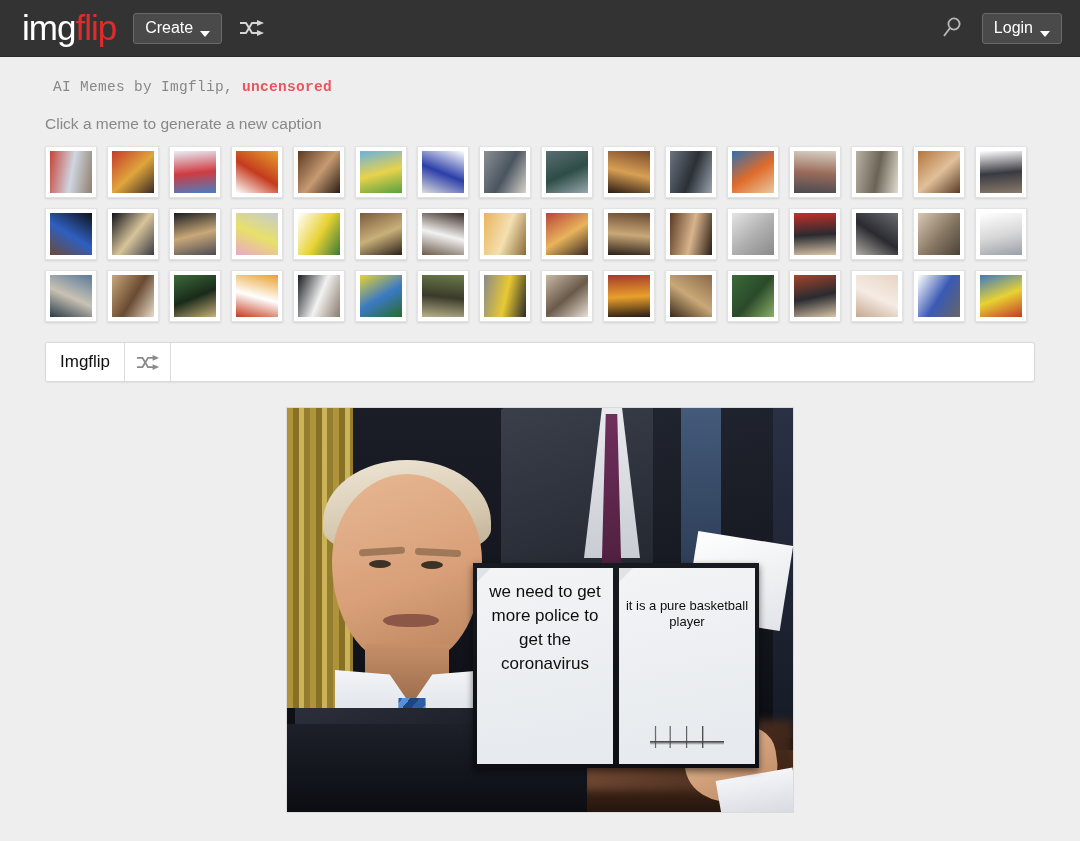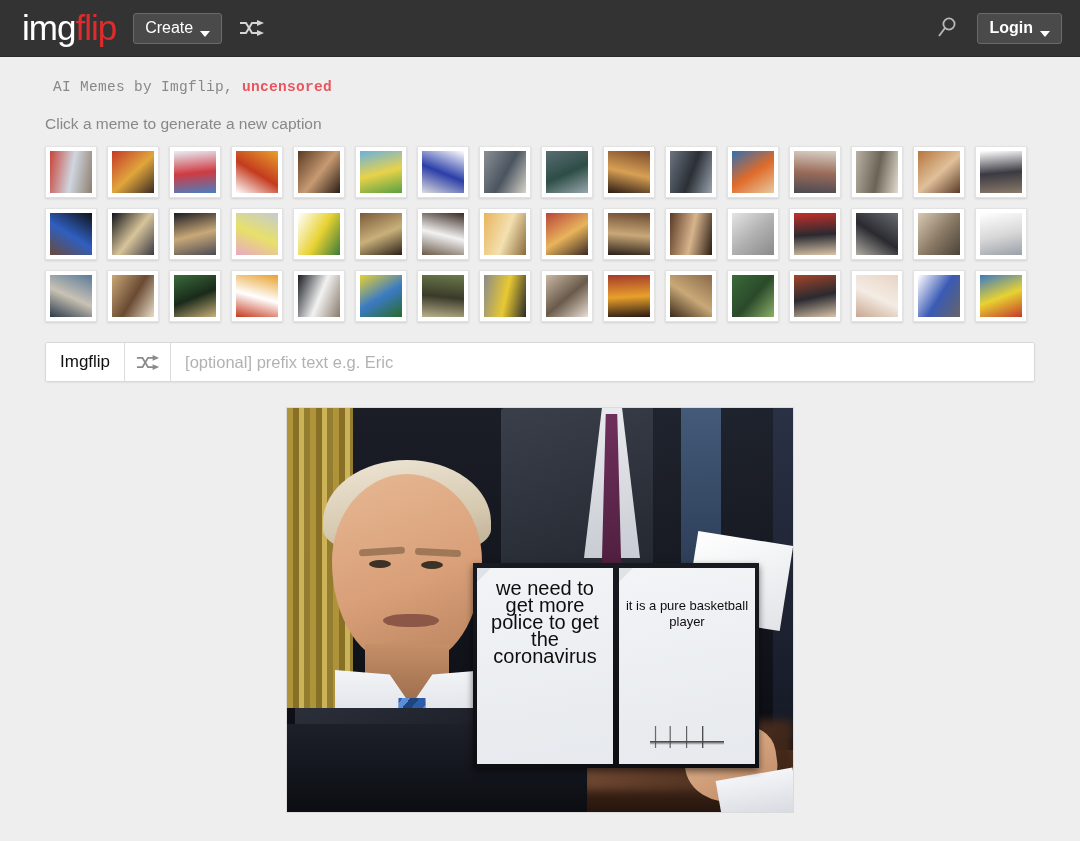--- a/index.html
+++ b/index.html
@@ -57,21 +57,20 @@
   .shuffle-hdr {
     margin-left: 17px;
     display: flex; align-items: center;
     cursor: pointer;
   }
   .hdr-right {
     margin-left: auto;
     display: flex;
     align-items: center;
     gap: 18px;
-    font-weight: bold;
   }
   .search-ic { cursor: pointer; display:flex; align-items:center; }
 
   
   .content {
     padding: 22px 0 0 0;
   }
   .inner { padding: 0 45px; }
 
   .page-title {
@@ -309,22 +308,22 @@
     overflow: hidden;
   }
   .page::before {
     content:"";
     position:absolute; left:0; top:0;
     border-top: 14px solid #dfe2e6;
     border-right: 14px solid transparent;
   }
   .cap {
     font-family: "Liberation Sans", sans-serif;
-    font-size: 20px;
-    line-height: 17px;
+    font-size: 17px;
+    line-height: 24px;
     color: #0e0e0e;
     text-align: center;
     font-weight: 400;
     padding: 0 3px;
     word-break: break-word;
   }
   .page.right .cap { font-size: 13px; line-height: 16px; padding-top: 18px; }
   .signature {
     position:absolute; bottom: 16px; left: 50%;
     transform: translateX(-50%);
@@ -535,21 +534,20 @@
     <div class="refresh-bar">
       <button class="refresh-btn">Imgflip</button>
       <div class="shuffle-btn">
         <svg width="24" height="15" viewBox="0 0 26 16">
           <path d="M1 3 H7 L13 13 H19" stroke="#8a8a8a" stroke-width="2" fill="none"></path>
           <path d="M1 13 H7 L13 3 H19" stroke="#8a8a8a" stroke-width="2" fill="none"></path>
           <path d="M18 0 L25 3 L18 6 Z" fill="#8a8a8a"></path>
           <path d="M18 10 L25 13 L18 16 Z" fill="#8a8a8a"></path>
         </svg>
       </div>
-      <input class="prefix-input" type="text" placeholder="[optional] prefix text e.g. Eric" style="">
     </div>
 
   </div>
 
   <div class="meme-wrap">
     <div class="meme">
       <div class="scene">
         <div class="bg-room"></div>
         <div class="curtain"></div>
         <div class="wall-right"></div>

